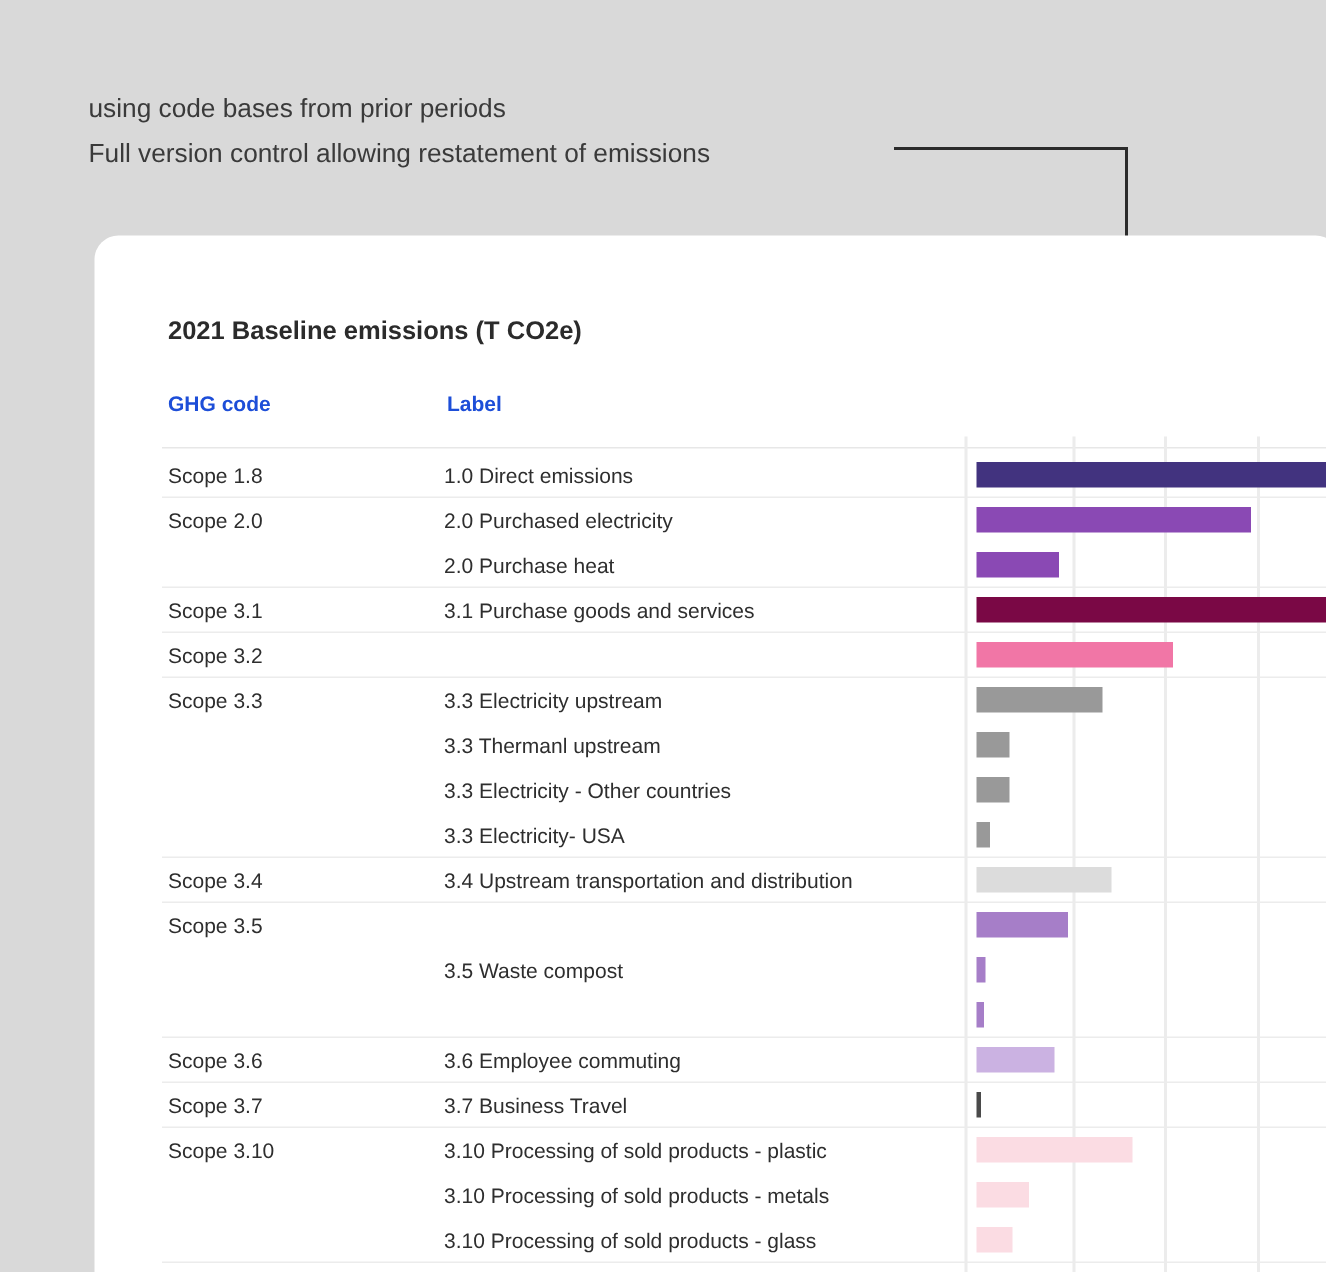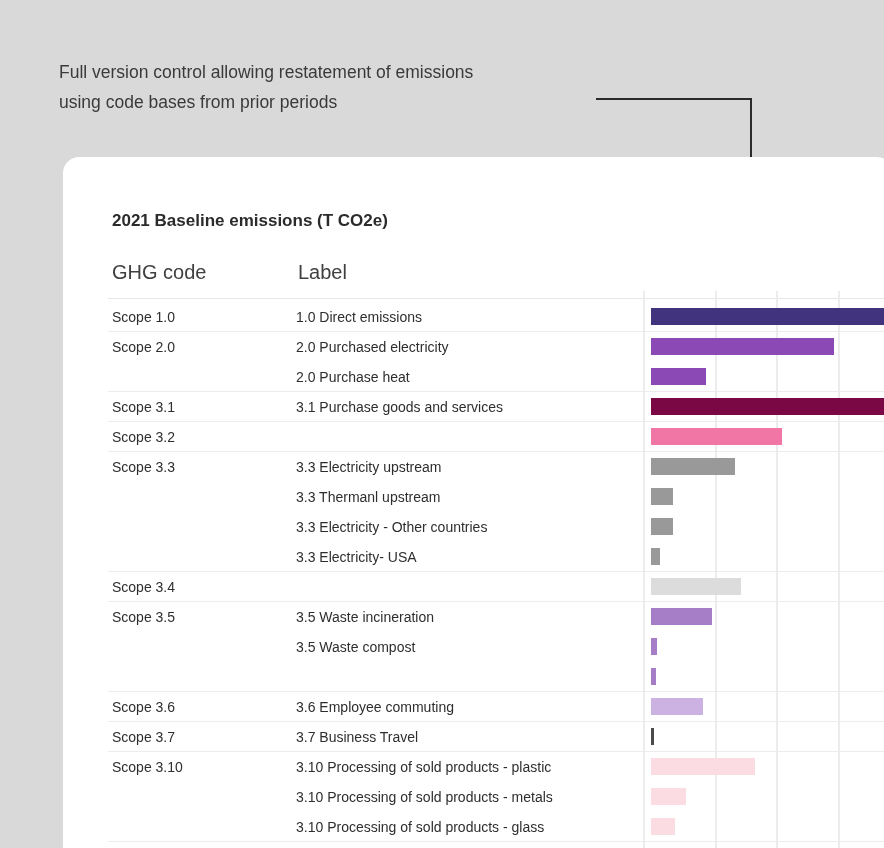--- a/index.html
+++ b/index.html
@@ -10,21 +10,21 @@
   .caption {
     position:absolute; left:59px; top:57px;
     font-size:17.5px; line-height:30px; color:#3a3a3a;
   }
   .connector { position:absolute; left:0; top:0; pointer-events:none; }
   .card {
     position:absolute; left:63px; top:157px; width:830px; height:740px;
     background:#ffffff; border-radius:16px;
   }
   .card-title { position:absolute; left:49px; top:54px; font-size:17px; color:#2b2b2b;font-weight:bold; }
-  .col-header { position:absolute; top:104px; font-size:20px; font-weight:400; color:#404040; }
+  .col-header { position:absolute; top:104px; font-size:14px; font-weight:700; color:#1d4ed8; }
   .col-header.code  { left:49px; }
   .col-header.label { left:235px;text-align:right; }
   .header-divider { position:absolute; left:45px; right:0; top:141px; height:1px; background:#e7e7e7; }
   .grid  { position:absolute; top:134px; bottom:0; left:0; right:0; }
   .vline { position:absolute; top:0; bottom:0; width:2px; background:#ececec; }
   .vline.v0 { left:580px; }
   .vline.v1 { left:652px; }
   .vline.v2 { left:713px; }
   .vline.v3 { left:775px; }
   .rows { position:absolute; left:45px; top:145px; right:0; }
@@ -34,22 +34,22 @@
   .cell.code  { left:4px; }
   .cell.label { left:188px; }
   .bar { position:absolute; left:543px; top:6px; height:17px; }
 </style>
 </head>
 <body>
 
 <div class="stage">
 
   <div class="caption">
+    <div>using code bases from prior periods</div>
     <div>Full version control allowing restatement of emissions</div>
-    <div>using code bases from prior periods</div>
   </div>
 
   <svg class="connector" width="884" height="848" viewBox="0 0 884 848">
     <polyline points="596,99 751,99 751,173" fill="none" stroke="#2b2b2b" stroke-width="2"></polyline>
     <circle cx="751" cy="178" r="5" fill="#2b2b2b"></circle>
   </svg>
 
   <div class="card">
     <div class="card-title">2021 Baseline emissions (T CO2e)</div>
 
@@ -59,21 +59,21 @@
 
     <div class="grid">
       <div class="vline v0"></div>
       <div class="vline v1"></div>
       <div class="vline v2"></div>
       <div class="vline v3"></div>
     </div>
 
     <div class="rows" id="rows">
         <div class="row divider">
-    <div class="cell code">Scope 1.0</div>
+    <div class="cell code">Scope 1.8</div>
     <div class="cell label">1.0 Direct emissions</div>
     <div class="bar" style="width: 233px; background: rgb(66, 51, 127);"></div>
   </div>
         <div class="row">
     <div class="cell code">Scope 2.0</div>
     <div class="cell label">2.0 Purchased electricity</div>
     <div class="bar" style="width: 183px; background: rgb(138, 73, 180);"></div>
   </div>
         <div class="row divider">
     <div class="cell code"></div>
@@ -104,25 +104,25 @@
     <div class="cell label">3.3 Electricity - Other countries</div>
     <div class="bar" style="width: 22px; background: rgb(153, 153, 153);"></div>
   </div>
         <div class="row divider">
     <div class="cell code"></div>
     <div class="cell label">3.3 Electricity- USA</div>
     <div class="bar" style="width: 9px; background: rgb(153, 153, 153);"></div>
   </div>
         <div class="row divider">
     <div class="cell code">Scope 3.4</div>
+    <div class="cell label">3.4 Upstream transportation and distribution</div>
     <div class="bar" style="width: 90px; background: rgb(220, 220, 220);"></div>
   </div>
         <div class="row">
     <div class="cell code">Scope 3.5</div>
-    <div class="cell label">3.5 Waste incineration</div>
     <div class="bar" style="width: 61px; background: rgb(166, 126, 200);"></div>
   </div>
         <div class="row">
     <div class="cell code"></div>
     <div class="cell label">3.5 Waste compost</div>
     <div class="bar" style="width: 6px; background: rgb(166, 126, 200);"></div>
   </div>
         <div class="row divider">
     <div class="cell code"></div>
     <div class="bar" style="width: 5px; background: rgb(166, 126, 200);"></div>

